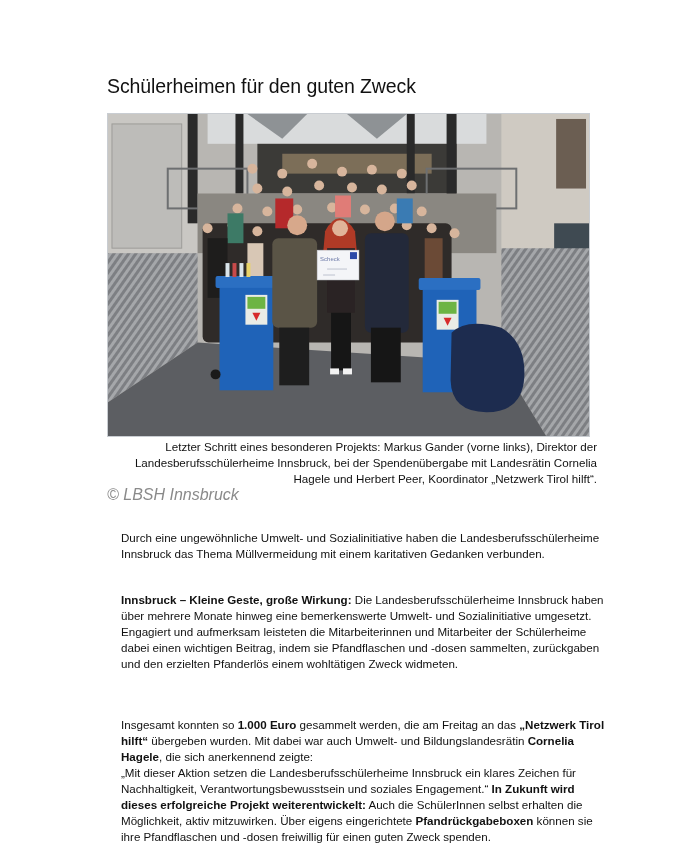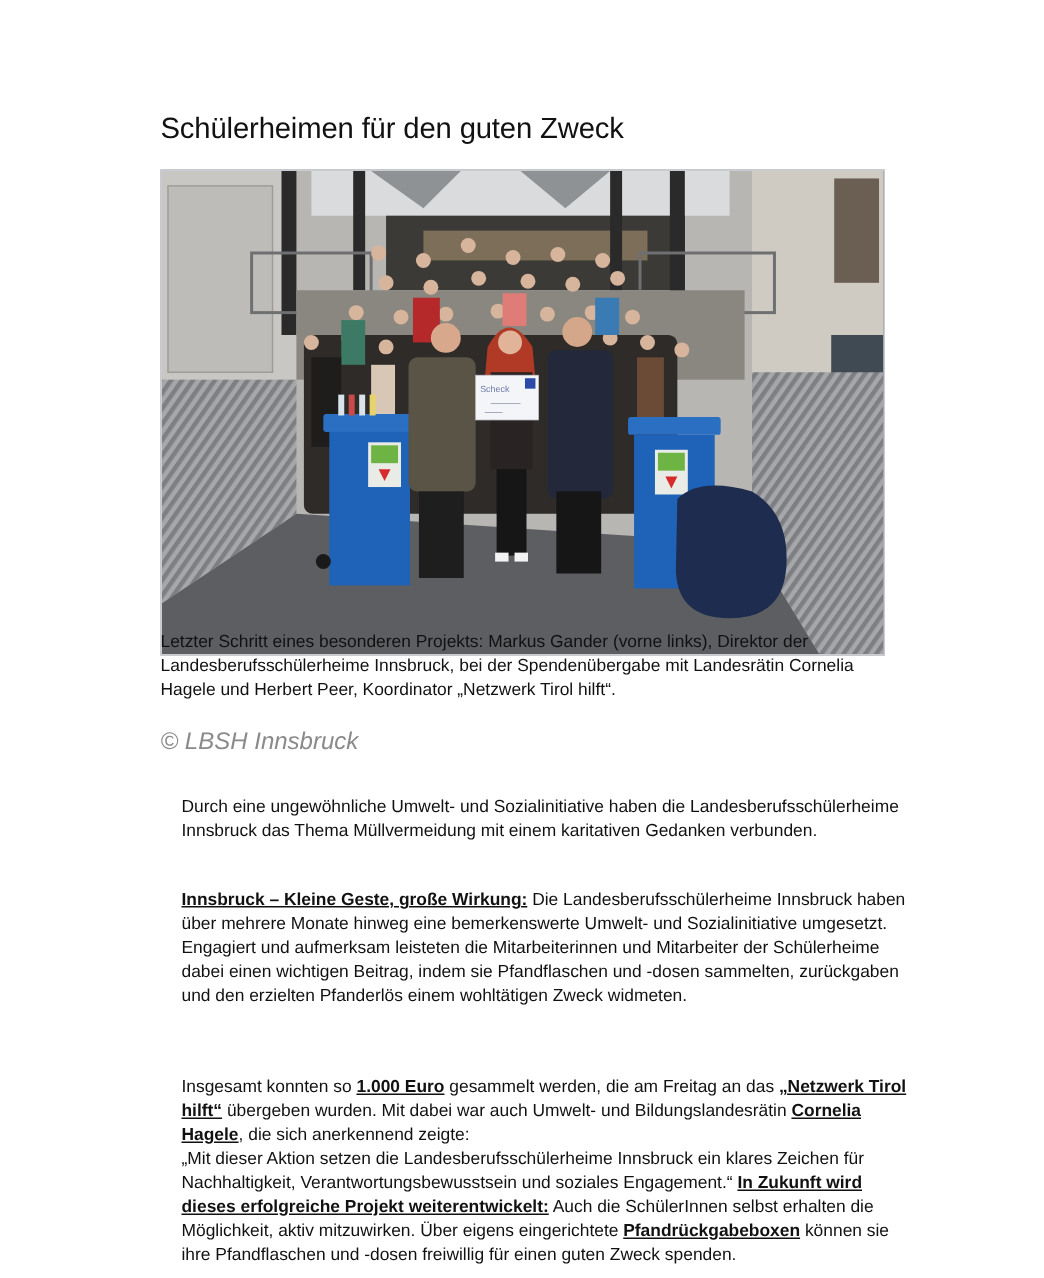--- a/index.html
+++ b/index.html
@@ -15,35 +15,35 @@
     color: #111;
     letter-spacing: -0.1px;
   }
   .photo {
     position: absolute; left: 0; top: 113px; width: 483px; height: 324px;
     overflow: hidden; border: 1px solid #c9cdd2; box-sizing: border-box;
     background: #8a8c8f;
   }
   .photo svg { display: block; width: 100%; height: 100%; }
   .caption {
-    position: absolute; left: 0; top: 420px; width: 490px;
-    font-size: 11.6px; line-height: 16px; margin: 0; color: #111;
+    position: absolute; left: 0; top: 439px; width: 490px;
+    font-size: 11.6px; line-height: 16px; margin: 0; color: #111; text-align: right;
   }
   .credit {
     position: absolute; left: 0; top: 487px;
     font-size: 16px; line-height: 16px; font-style: italic; color: #8a8a8a;
   }
   .para {
     position: absolute; left: 0; width: 490px; margin: 14px;
     font-size: 11.6px; line-height: 16px; color: #111;
   }
   .p1 { top: 516px; }
   .p2 { top: 578px; }
   .p3 { top: 703px; }
-  b { font-weight: bold; text-decoration: underline; }
+  b { font-weight: bold; }
 </style>
 </head>
 <body>
 
 <div class="page">
 
   <h1 class="title">
     <br>
     <span>Schülerheimen für den guten Zweck</span>
   </h1>

